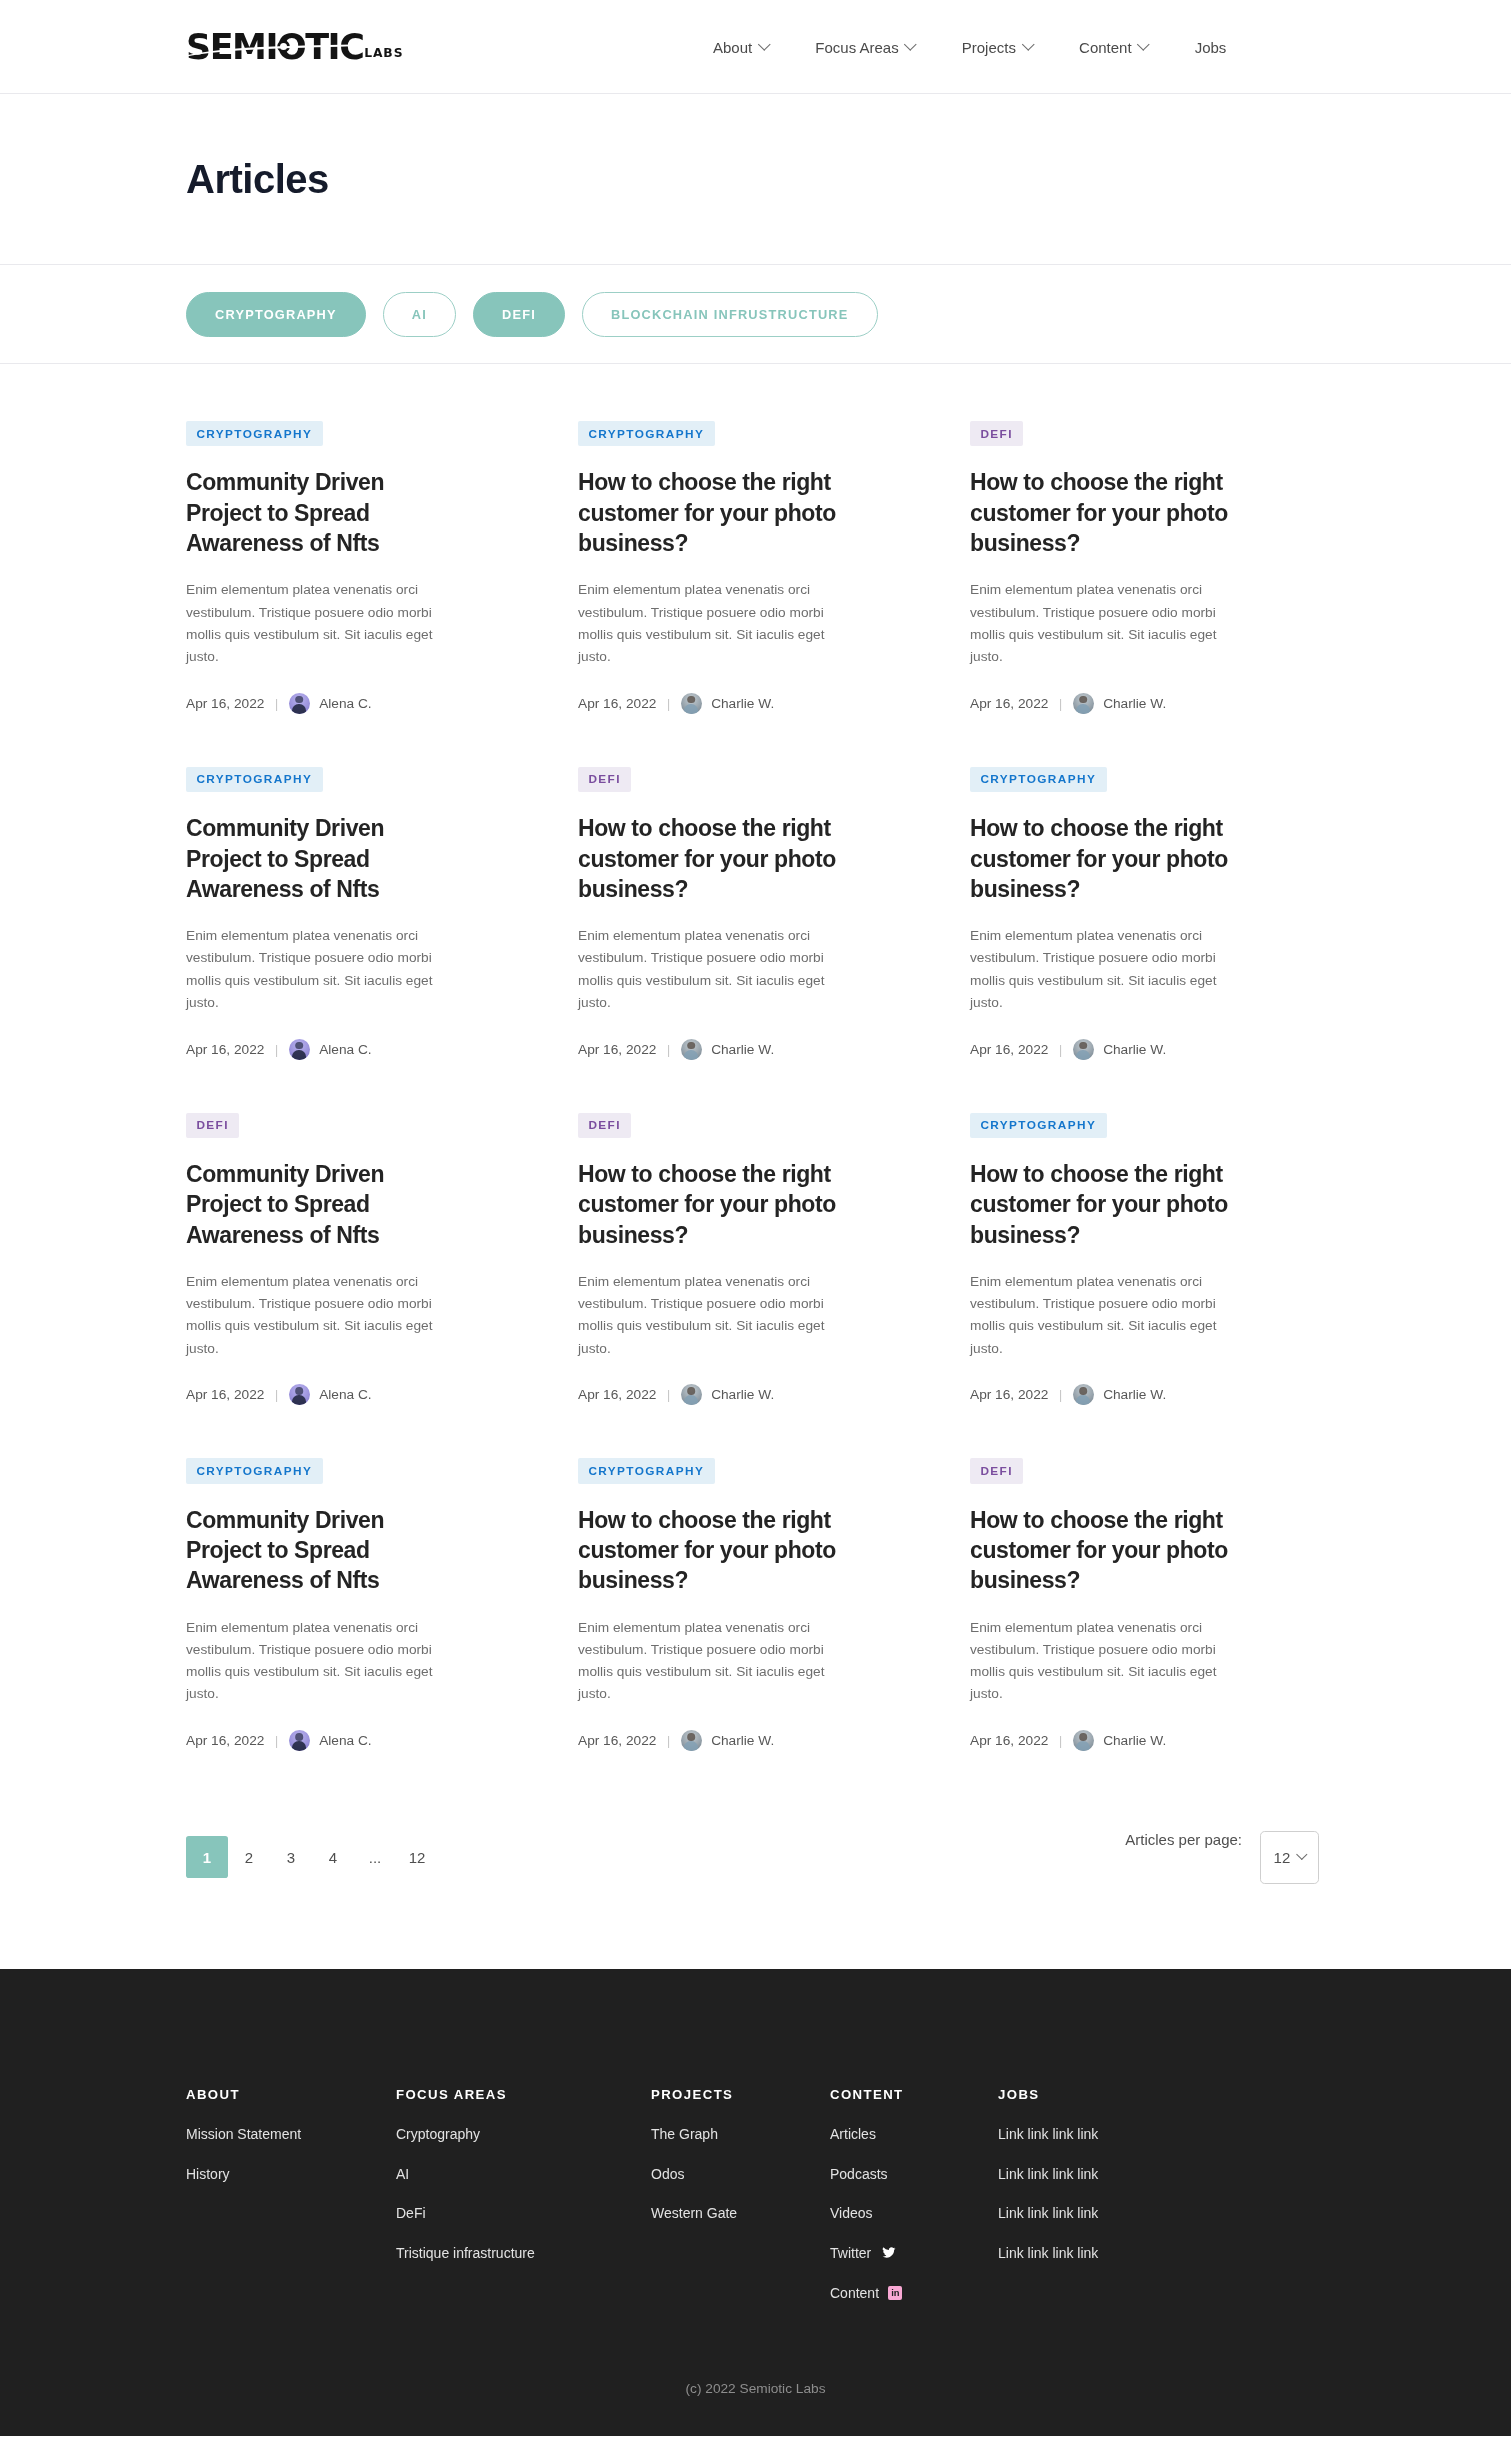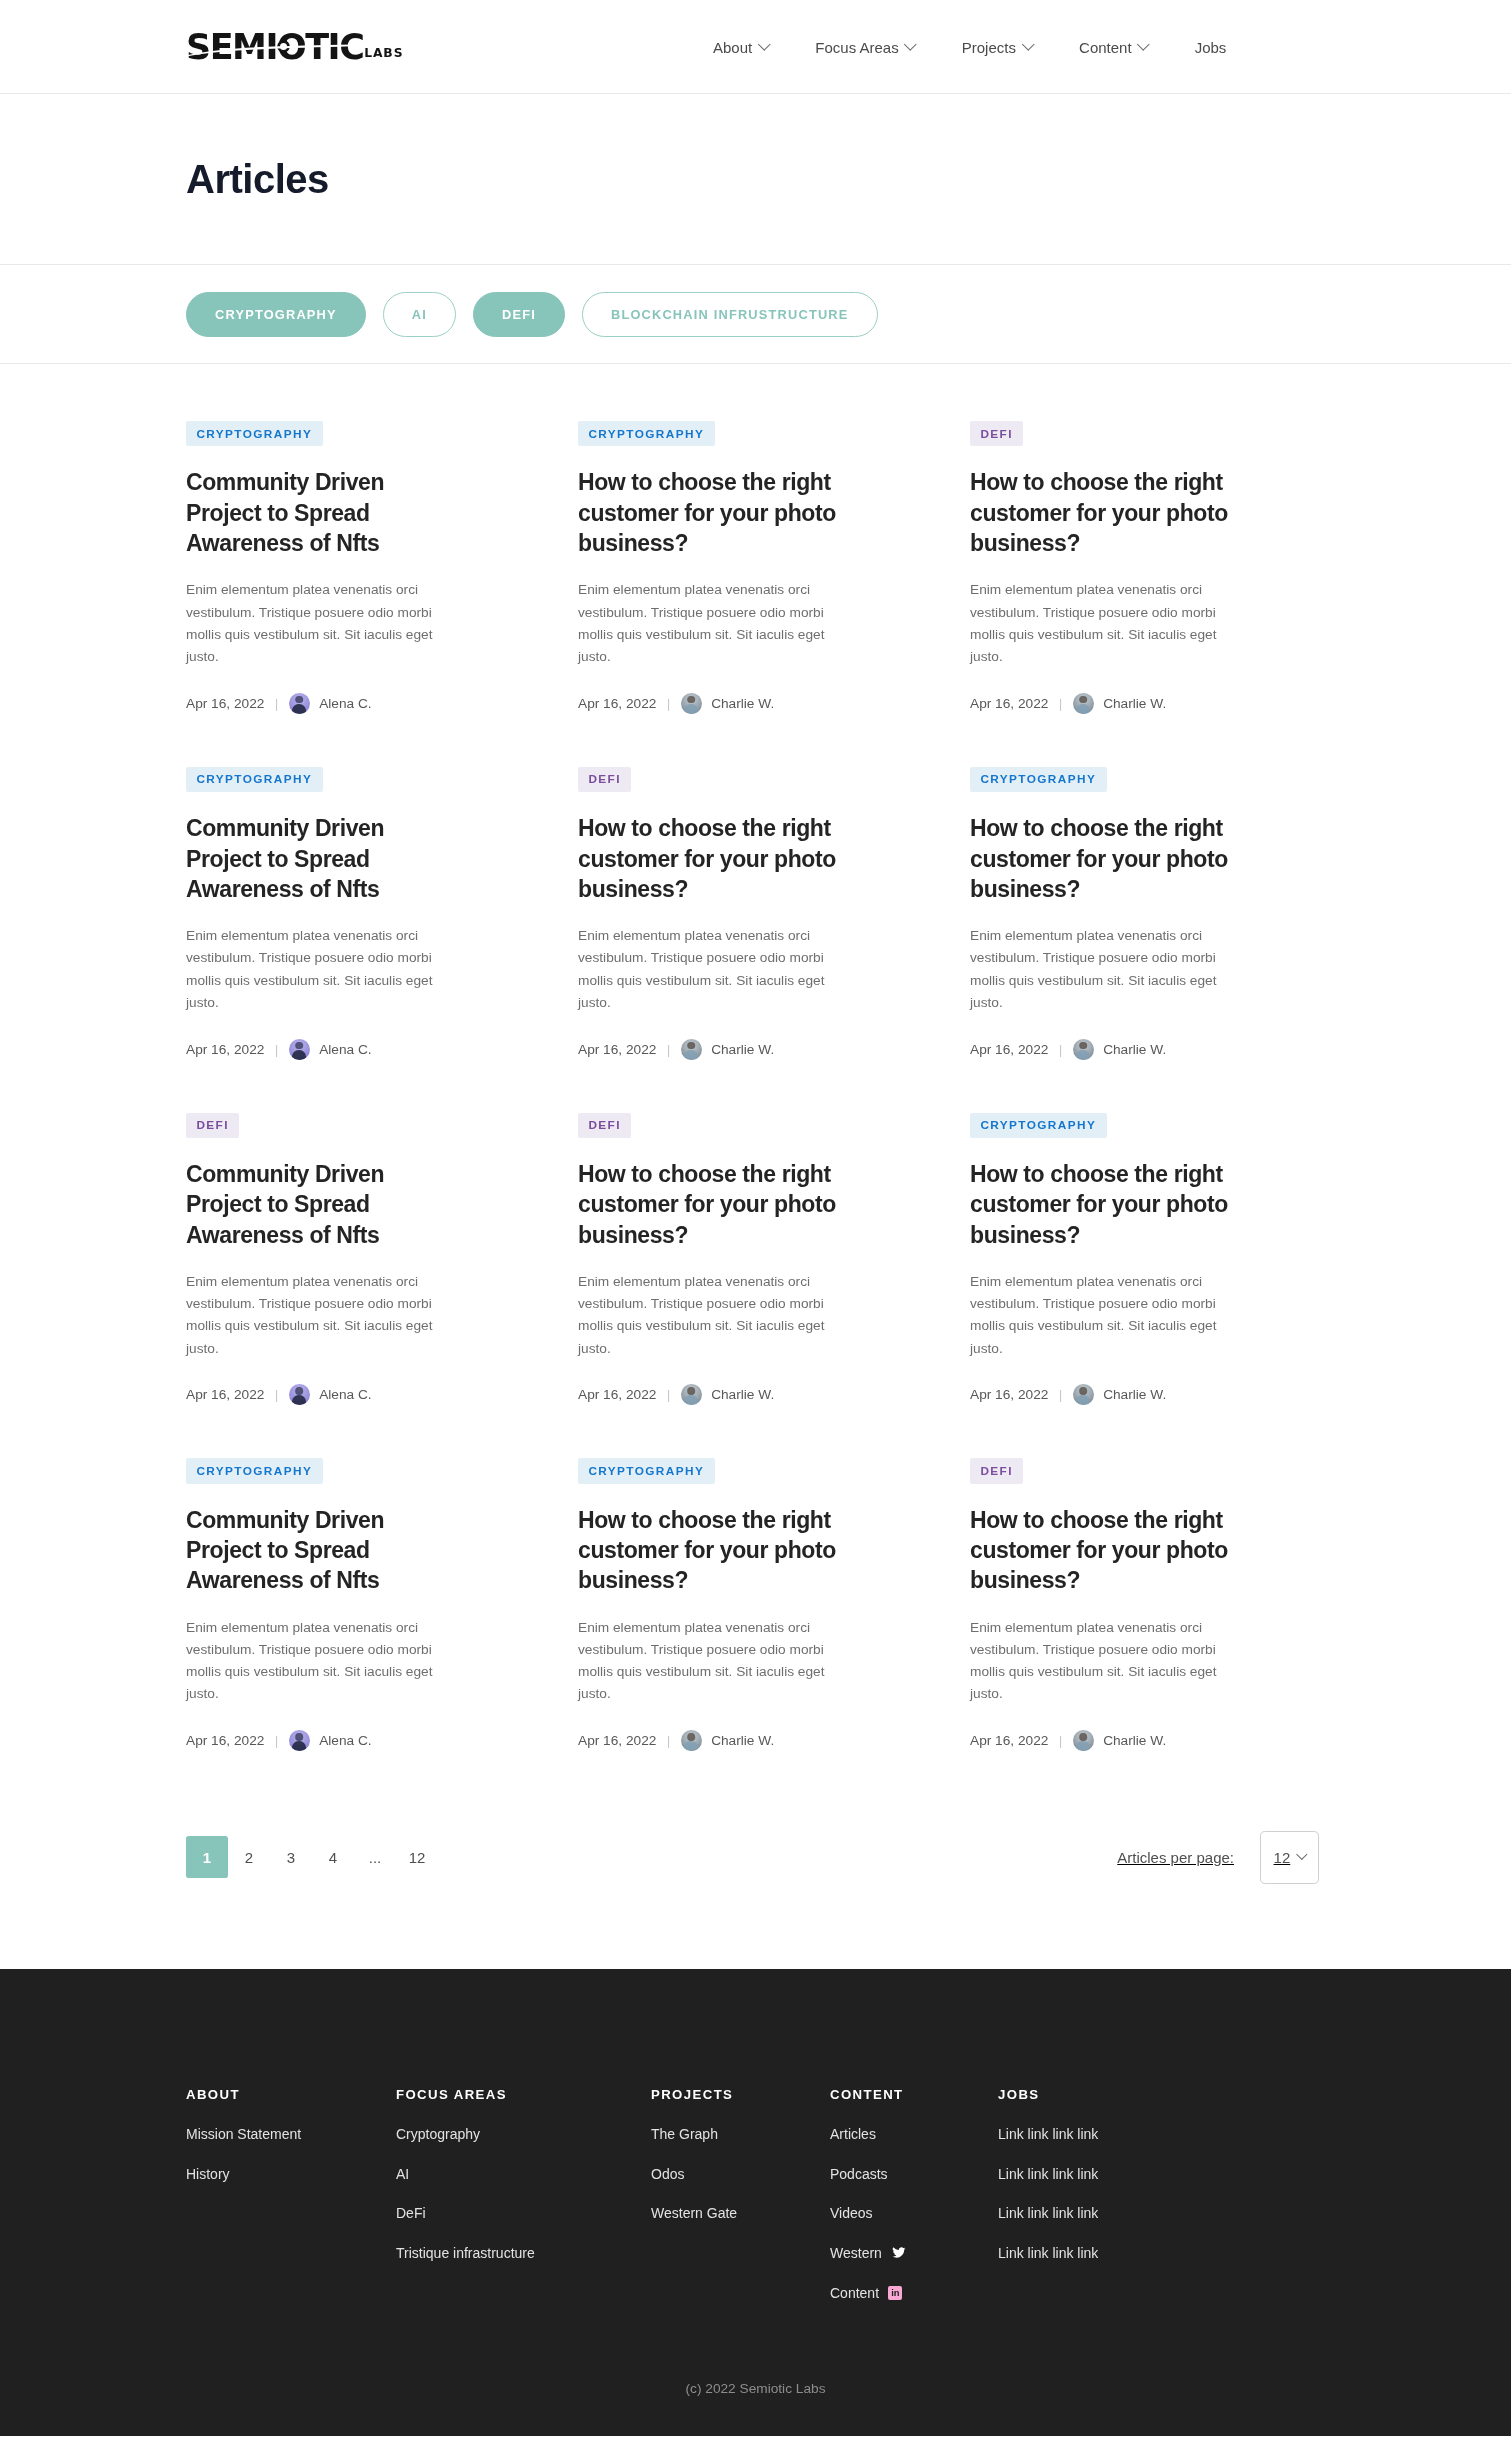--- a/index.html
+++ b/index.html
@@ -244,21 +244,21 @@
     color: #4f4f4f;
     cursor: pointer;
     margin-right: 0px;
   }
   .page-num.active {
     background: #87c5bb;
     color: #ffffff;
     font-weight: 700;
     border-radius: 2.8px;
   }
-  .perpage { display: flex; align-items: center; gap: 26px; text-decoration: underline; }
+  .perpage { display: flex; align-items: flex-start; gap: 18px; }
   .perpage-label { font-size: 15px; color: #4f4f4f; }
   .perpage-select {
     width: 59px; height: 53px;
     border: 0.9px solid #cfcfcf;
     border-radius: 4.7px;
     display: flex;
     align-items: center;
     justify-content: center;
     gap: 7.6px;
     font-size: 15px;
@@ -511,21 +511,21 @@
         <div class="fcol-link">
           <span>Articles</span>
         </div>
         <div class="fcol-link">
           <span>Podcasts</span>
         </div>
         <div class="fcol-link">
           <span>Videos</span>
         </div>
         <div class="fcol-link">
-          <span>Western</span>
+          <span>Twitter</span>
           <svg class="tw-icon" viewBox="0 0 24 24">
             <path fill="#ffffff" d="M23 4.3a9 9 0 0 1-2.6.7 4.5 4.5 0 0 0 2-2.5 9 9 0 0 1-2.9 1.1A4.5 4.5 0 0 0 11.7 7 12.8 12.8 0 0 1 2.4 2.3 4.5 4.5 0 0 0 3.8 9a4.4 4.4 0 0 1-2-.6 4.5 4.5 0 0 0 3.6 4.5 4.5 4.5 0 0 1-2 .1 4.5 4.5 0 0 0 4.2 3.1A9 9 0 0 1 1 18a12.7 12.7 0 0 0 6.9 2c8.3 0 12.9-7 12.9-13v-.6A9.2 9.2 0 0 0 23 4.3z"></path>
           </svg>
         </div>
         <div class="fcol-link">
           <span>Content</span>
           <span class="li-icon">in</span>
         </div>
       </div>
       <div>

